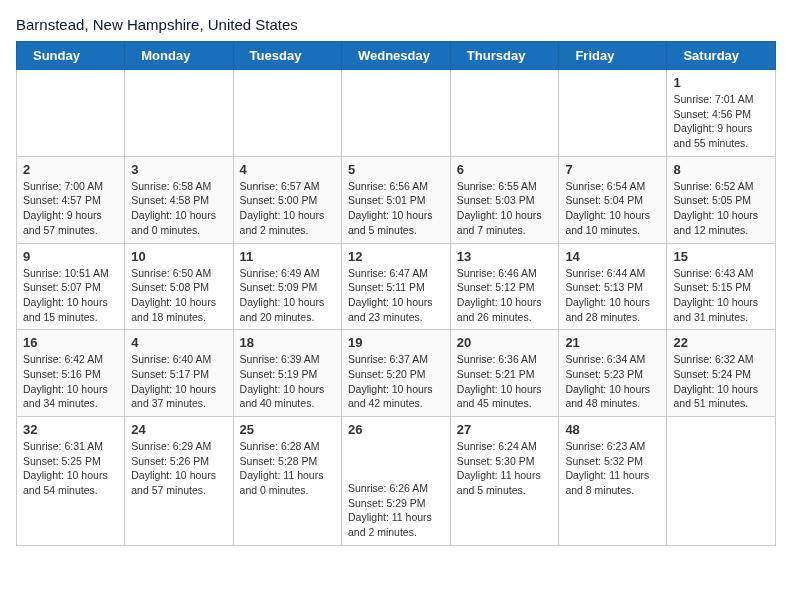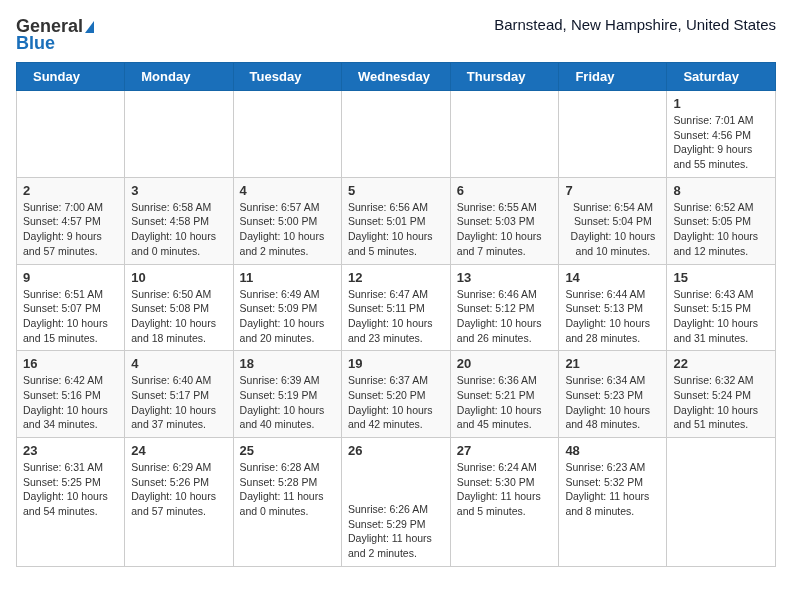--- a/index.html
+++ b/index.html
@@ -83,26 +83,20 @@
       line-height: 1.4;
     }
     .empty-cell {
       background: #fff !important;
     }
   </style>
 </head>
 <body>
 
 <div class="header-area">
-  <div class="logo">
-    <div>
-      <span class="logo-general">General<span style="display:inline-block;width:0;height:0;border-left:9px solid transparent;border-right:0px solid transparent;border-bottom:12px solid #1a6fba;margin-left:2px;vertical-align:middle;"></span></span>
-    </div>
-    <div class="logo-blue">Blue</div>
-  </div>
   <div class="title-area">
     <div class="location">Barnstead, New Hampshire, United States</div>
   </div>
 </div>
 
 <table class="calendar">
   <thead>
     <tr>
     <th>Sunday</th>
         <th>Monday</th>
@@ -154,35 +148,35 @@
 Daylight: 10 hours and 5 minutes.</div>
         </td>
         <td>
           <div class="day-number">6</div>
           <div class="day-info" style="white-space: pre-line;">Sunrise: 6:55 AM
 Sunset: 5:03 PM
 Daylight: 10 hours and 7 minutes.</div>
         </td>
         <td>
           <div class="day-number">7</div>
-          <div class="day-info" style="white-space: pre-line; text-align: center;">Sunrise: 6:54 AM
+          <div class="day-info" style="white-space: pre-line;">Sunrise: 6:54 AM
 Sunset: 5:04 PM
 Daylight: 10 hours and 10 minutes.</div>
         </td>
         <td>
           <div class="day-number">8</div>
           <div class="day-info" style="white-space: pre-line;">Sunrise: 6:52 AM
 Sunset: 5:05 PM
 Daylight: 10 hours and 12 minutes.</div>
         </td>
       </tr>
       <tr>
         <td>
           <div class="day-number">9</div>
-          <div class="day-info" style="white-space: pre-line;">Sunrise: 6:51 AM
+          <div class="day-info" style="white-space: pre-line;">Sunrise: 10:51 AM
 Sunset: 5:07 PM
 Daylight: 10 hours and 15 minutes.</div>
         </td>
         <td>
           <div class="day-number">10</div>
           <div class="day-info" style="white-space: pre-line;">Sunrise: 6:50 AM
 Sunset: 5:08 PM
 Daylight: 10 hours and 18 minutes.</div>
         </td>
         <td>
@@ -255,21 +249,21 @@
         </td>
         <td>
           <div class="day-number">22</div>
           <div class="day-info" style="white-space: pre-line;">Sunrise: 6:32 AM
 Sunset: 5:24 PM
 Daylight: 10 hours and 51 minutes.</div>
         </td>
       </tr>
       <tr>
         <td>
-          <div class="day-number">23</div>
+          <div class="day-number">32</div>
           <div class="day-info" style="white-space: pre-line;">Sunrise: 6:31 AM
 Sunset: 5:25 PM
 Daylight: 10 hours and 54 minutes.</div>
         </td>
         <td>
           <div class="day-number">24</div>
           <div class="day-info" style="white-space: pre-line;">Sunrise: 6:29 AM
 Sunset: 5:26 PM
 Daylight: 10 hours and 57 minutes.</div>
         </td>

